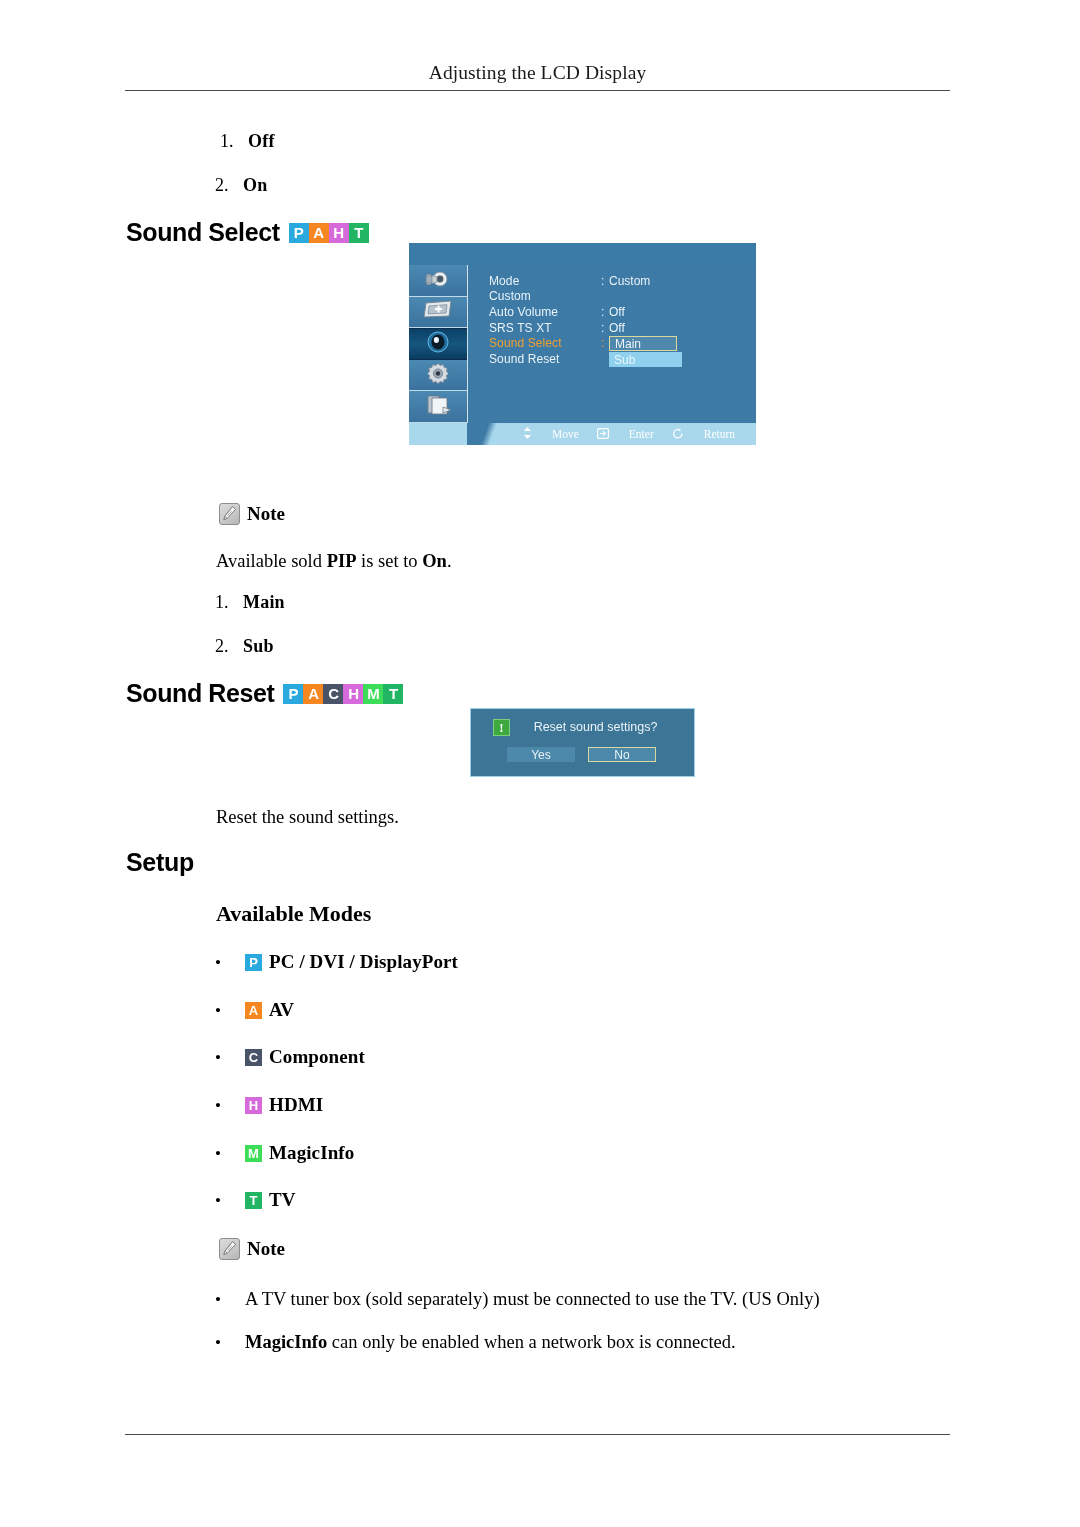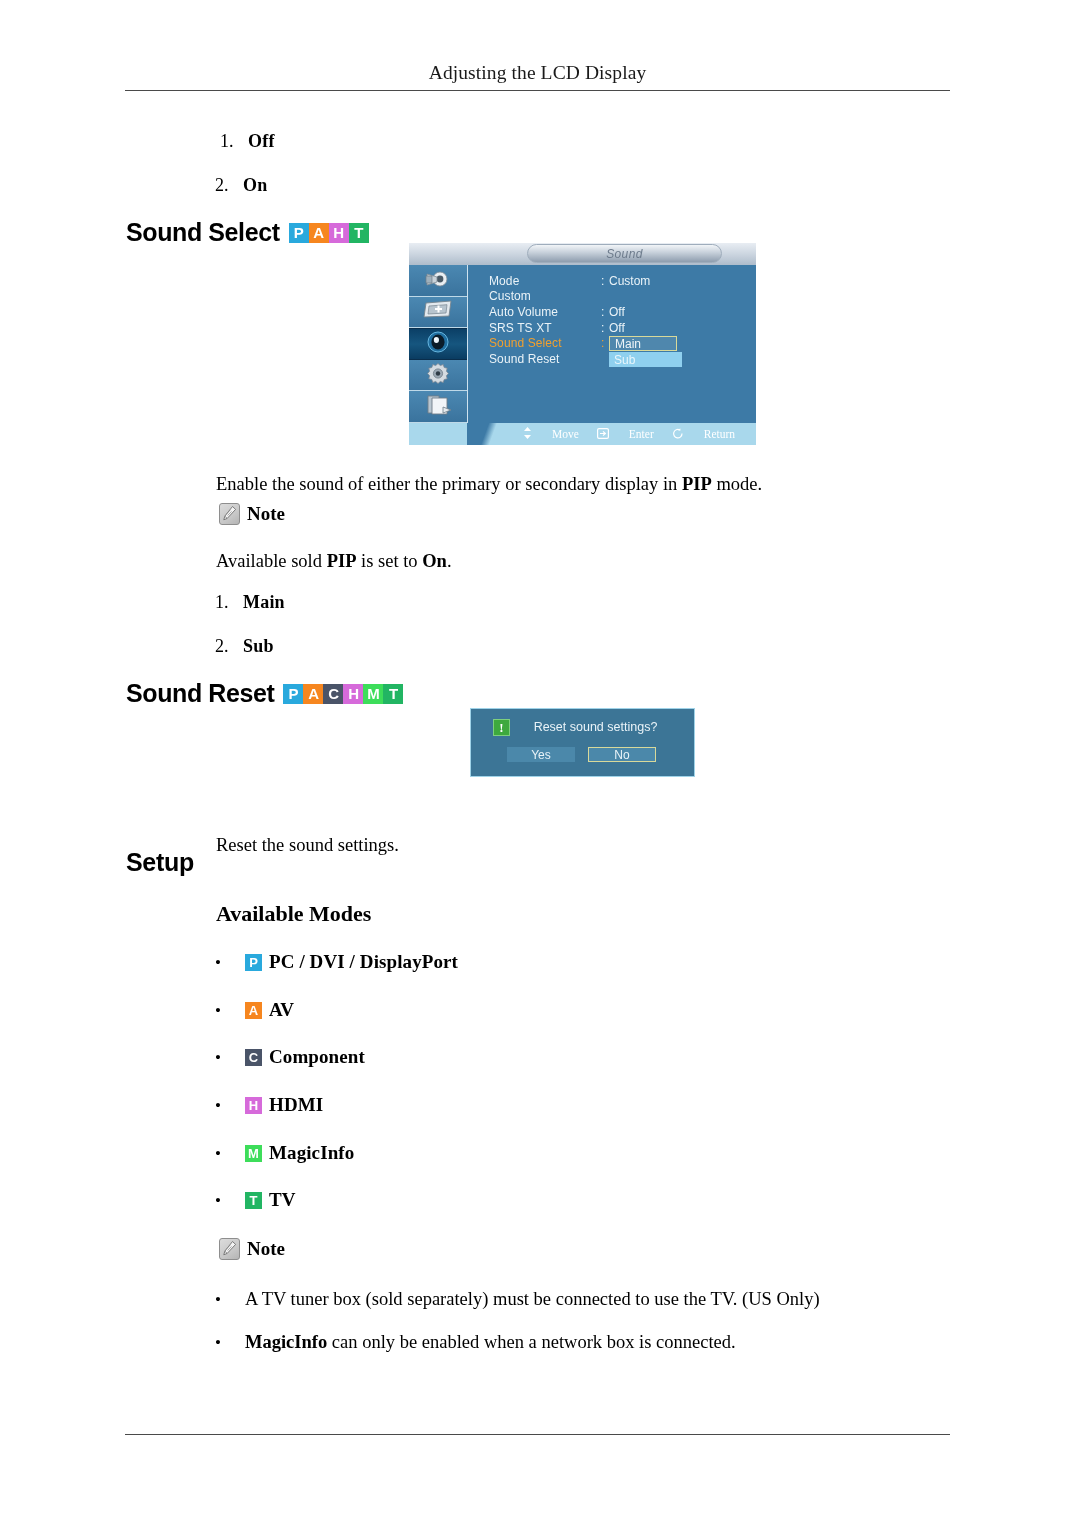--- a/index.html
+++ b/index.html
@@ -453,25 +453,20 @@
     <span class="badges">
       <span class="badge" style="background:#29a9dd;">P</span>
       <span class="badge" style="background:#f6861f;">A</span>
       <span class="badge" style="background:#d66ada;">H</span>
       <span class="badge" style="background:#22b563;">T</span>
     </span>
   </div>
 
   <div class="osd">
 
-    <div class="osd-titlebar">
-      <div class="osd-title-pill">
-        <span class="osd-title-text">Sound</span>
-      </div>
-    </div>
 
     <div class="osd-body">
 
       <div class="osd-sidebar">
         <div class="osd-side-item">
           <span>
             <svg width="30" height="20" viewBox="0 0 30 20">
               <ellipse cx="17" cy="11" rx="7" ry="7" fill="#e9eef2" stroke="#7d8b96" stroke-width="0.8"></ellipse>
               <ellipse cx="17" cy="11" rx="3.4" ry="3.4" fill="#4a5a66"></ellipse>
               <path d="M4 6 L14 9 L14 14 L4 17 Z" fill="#c9d3da" stroke="#7d8b96" stroke-width="0.8"></path>
@@ -583,23 +578,20 @@
                 <path d="M10 5.6 a4.2 4.2 0 1 1 -2.2 -3.6" fill="none" stroke="#ffffff" stroke-width="1.2"></path>
                 <path d="M8.2 0.3 L8.6 2.6 L6.3 2.4 Z" fill="#ffffff"></path>
               </svg>
           </span>
           <span>Return</span>
         </span>
       </div>
     </div>
   </div>
 
-  <div class="body-text" style="left:216px; top:472px; width:720px;">
-    <span>Enable the sound of either the primary or secondary display in </span><b>PIP</b><span> mode.</span>
-  </div>
 
   <div class="note" style="left:219px; top:503px;">
     <span class="note-icon">
       <svg width="17" height="18" viewBox="0 0 17 18">
         <path d="M11.5 1.5 L14.6 4.4 L6.2 13.4 L2.8 14.8 L3.8 11.2 Z" fill="#f4f4f4" stroke="#6f6f6f" stroke-width="0.9"></path>
         <path d="M3.8 11.2 L6.2 13.4" stroke="#6f6f6f" stroke-width="0.8"></path>
         <path d="M5.2 9.2 L9.2 5.1 M6.6 10.5 L10.6 6.4" stroke="#8a8a8a" stroke-width="0.7"></path>
       </svg>
     </span>
     <span class="note-label">Note</span>
@@ -630,21 +622,21 @@
 
   <div class="osd-dialog">
     <div class="dlg-row1">
       <span class="dlg-info-icon">!</span>
       <span class="dlg-question">Reset sound settings?</span>
     </div>
     <div class="dlg-btn dlg-btn-yes">Yes</div>
     <div class="dlg-btn dlg-btn-no">No</div>
   </div>
 
-  <div class="body-text" style="left:216px; top:805px;margin-top:28px;">Reset the sound settings.</div>
+  <div class="body-text" style="left:216px; top:805px;">Reset the sound settings.</div>
 
   <div class="h-setup" style="left:126px; top:848px;">Setup</div>
 
   <div class="h-sub" style="left:216px; top:901px;">Available Modes</div>
 
   <div class="bullet-row" style="left:215px; top:951px;">
     <span class="bullet-dot">•</span>
     <span class="badge-inline" style="background:#29a9dd;">P</span>
     <span class="bullet-label">PC / DVI / DisplayPort</span>
   </div>

